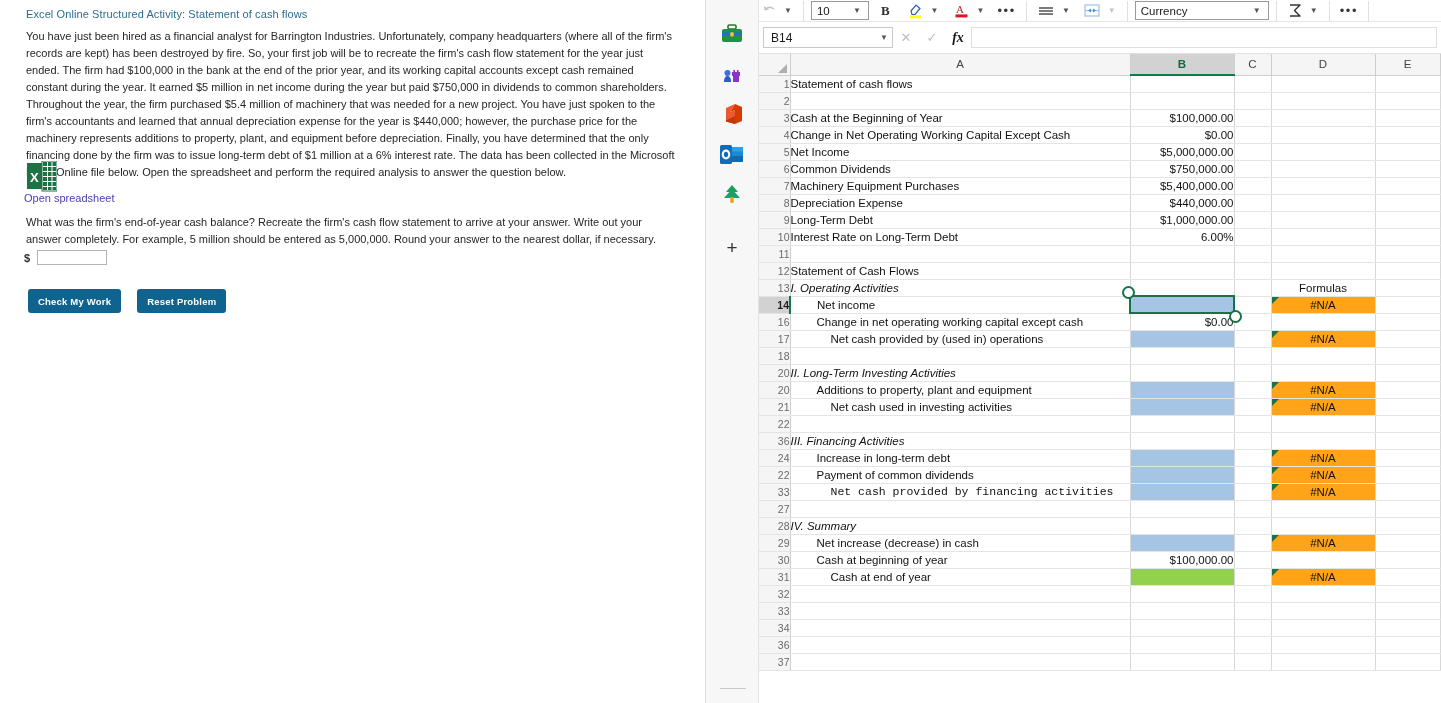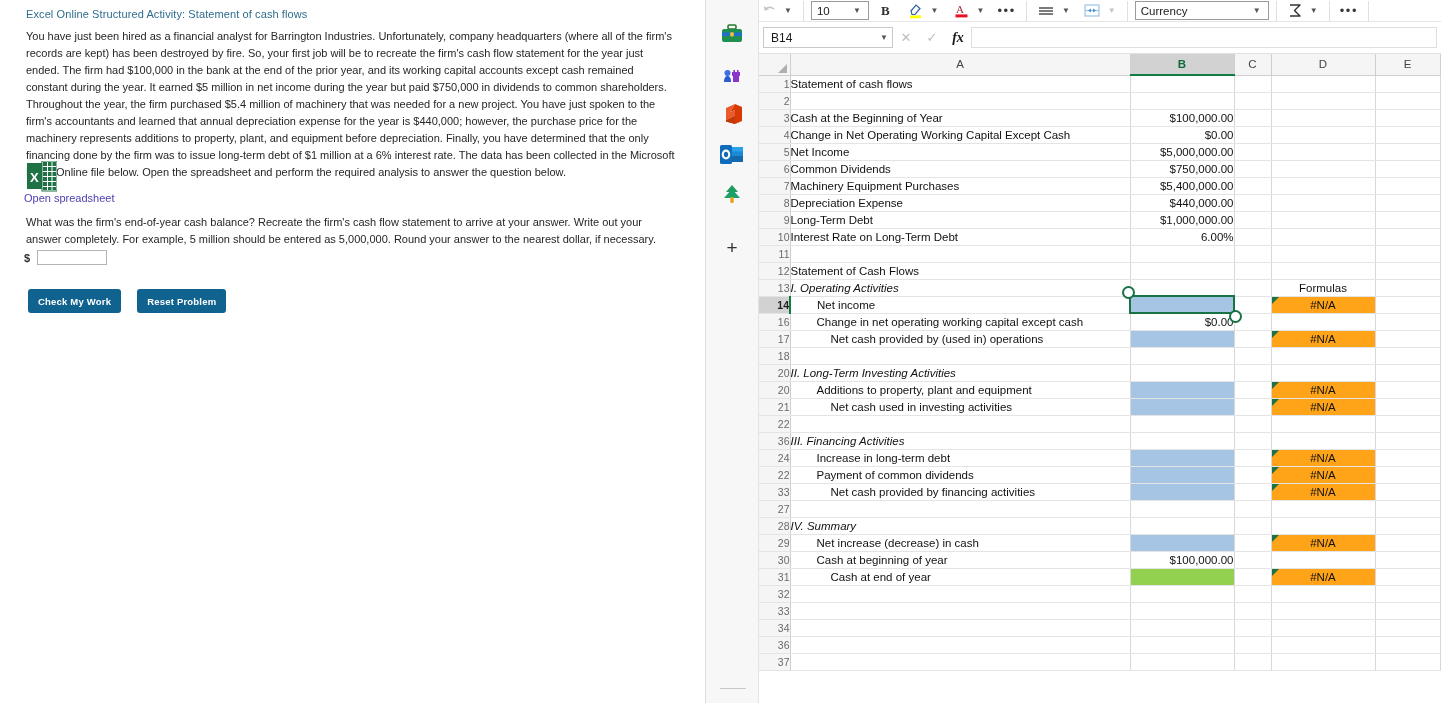--- a/index.html
+++ b/index.html
@@ -652,21 +652,21 @@
             <tr>
               <td class="rowhead">22</td>
               <td class="cell cellrel ind2" style="width: 340px;"><span>Payment of common dividends</span></td>
               <td class="cell cellrel fill-blue" style="width: 104px;"><span></span></td>
               <td class="cell cellrel" style="width: 37px;"><span></span></td>
               <td class="cell cellrel a-center fill-orange" style="width: 104px;"><span class="err-tri"></span><span>#N/A</span></td>
               <td class="cell cellrel" style="width: 65px;"><span></span></td>
             </tr>
             <tr>
               <td class="rowhead">33</td>
-              <td class="cell cellrel ind3" style="width: 340px;"><span>Net cash provided by financing activities</span></td>
+              <td class="cell cellrel ind3" style="width: 340px; font-family: Liberation Mono, monospace;"><span>Net cash provided by financing activities</span></td>
               <td class="cell cellrel fill-blue topborder" style="width: 104px;"><span></span></td>
               <td class="cell cellrel" style="width: 37px;"><span></span></td>
               <td class="cell cellrel a-center fill-orange topborder" style="width: 104px;"><span class="err-tri"></span><span>#N/A</span></td>
               <td class="cell cellrel" style="width: 65px;"><span></span></td>
             </tr>
             <tr>
               <td class="rowhead">27</td>
               <td class="cell cellrel" style="width: 340px;"><span></span></td>
               <td class="cell cellrel" style="width: 104px;"><span></span></td>
               <td class="cell cellrel" style="width: 37px;"><span></span></td>

